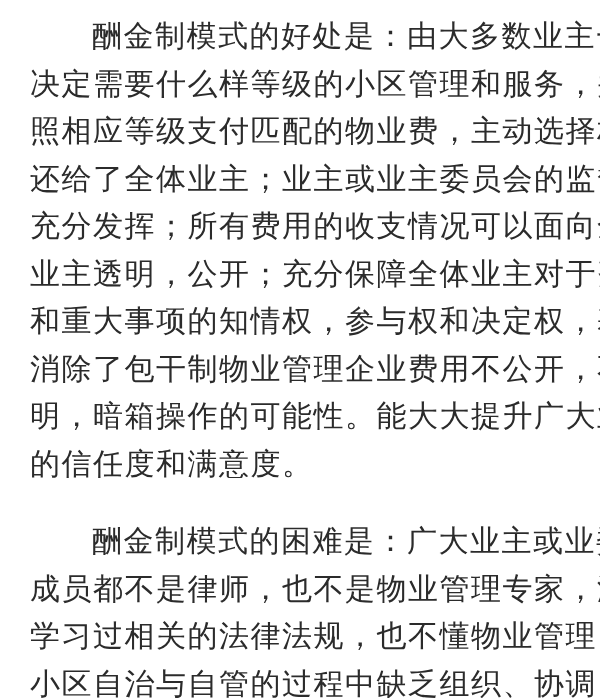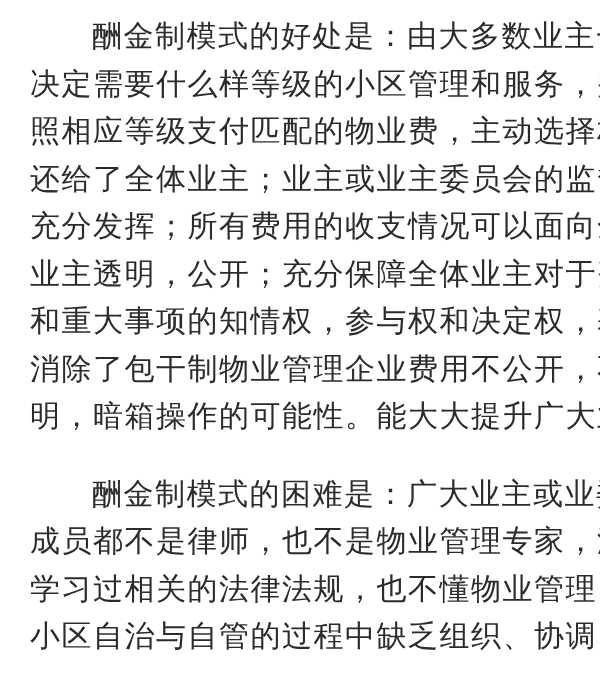--- a/index.html
+++ b/index.html
@@ -19,20 +19,21 @@
   <div class="para">
     <span class="line indent">酬金制模式的好处是：由大多数业主一致</span>
     <span class="line">决定需要什么样等级的小区管理和服务，并按</span>
     <span class="line">照相应等级支付匹配的物业费，主动选择权归</span>
     <span class="line">还给了全体业主；业主或业主委员会的监督权</span>
     <span class="line">充分发挥；所有费用的收支情况可以面向全体</span>
     <span class="line">业主透明，公开；充分保障全体业主对于费用</span>
     <span class="line">和重大事项的知情权，参与权和决定权，基本</span>
     <span class="line">消除了包干制物业管理企业费用不公开，不透</span>
     <span class="line">明，暗箱操作的可能性。能大大提升广大业主</span>
+    <span class="line">的信任度和满意度。</span>
   </div>
   <div class="gap"></div>
   <div class="para">
     <span class="line indent">酬金制模式的困难是：广大业主或业委会</span>
     <span class="line">成员都不是律师，也不是物业管理专家，没有</span>
     <span class="line">学习过相关的法律法规，也不懂物业管理，在</span>
     <span class="line">小区自治与自管的过程中缺乏组织、协调、沟</span>
 
   </div>
 </div>

